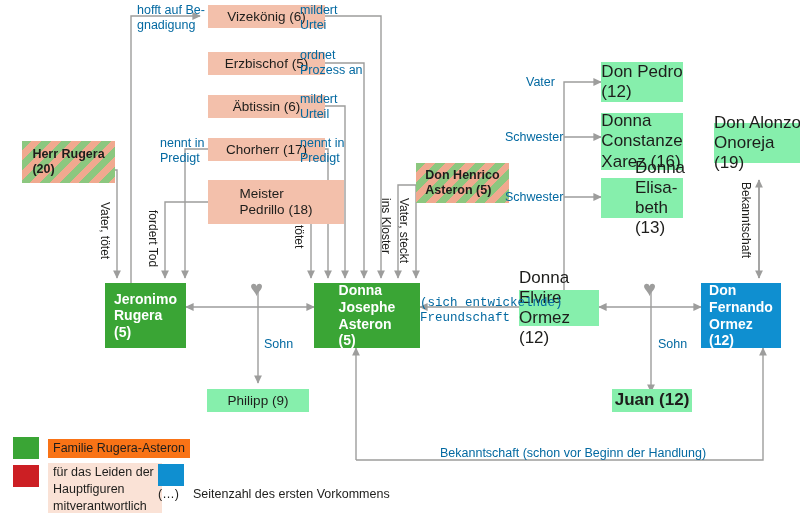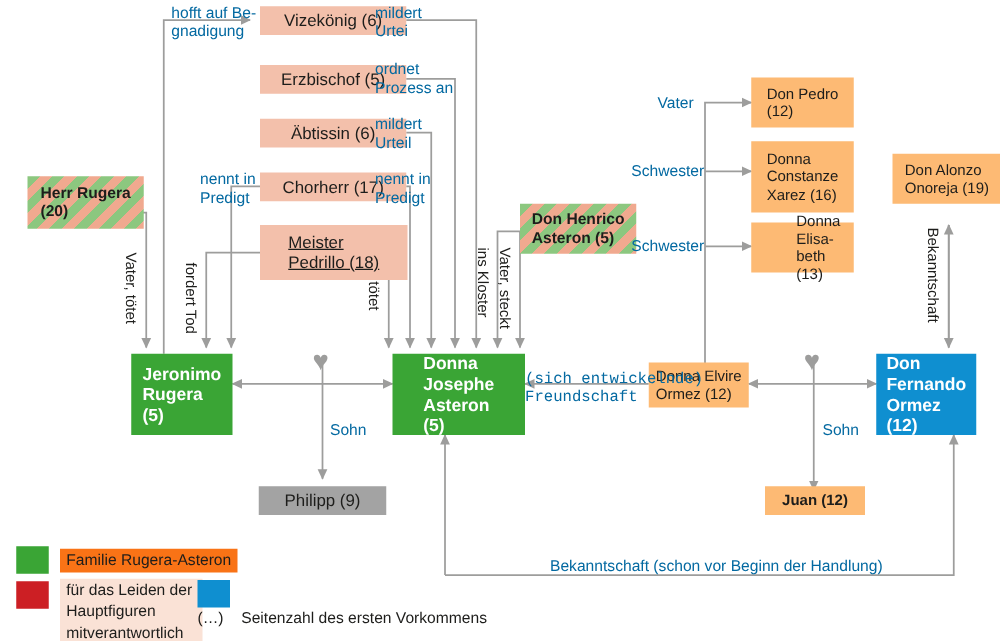--- a/index.html
+++ b/index.html
@@ -4,23 +4,23 @@
 <style>
   html,body{margin:0;padding:0;background:#ffffff;}
   body{font-family:"Liberation Sans","DejaVu Sans",sans-serif;}
   #stage{position:relative;width:800px;height:513px;overflow:hidden;background:#fff;}
   #wires{position:absolute;left:0;top:0;width:800px;height:513px;}
   .node{position:absolute;box-sizing:border-box;display:flex;align-items:center;
         justify-content:center;text-align:left;line-height:1.18;}
   
   .salmon{background:#f3c0ab;color:#1d1d1b;font-size:13.5px;}
   
-  .ltgreen{background:#a3a3a3;color:#1d1d1b;font-size:13.5px;}
-  
-  .ltblue{background:#fdba74;color:#1d1d1b;font-size:12px;}
+  .ltgreen{background:#86efac;color:#1d1d1b;font-size:13.5px;}
+  
+  .ltblue{background:#86efac;color:#1d1d1b;font-size:17px;}
   
   .green{background:#3aa535;color:#ffffff;font-weight:bold;font-size:14px;}
   
   .blue{background:#0f8fd0;color:#ffffff;font-weight:bold;font-size:14px;}
   
   .striped{color:#1d1d1b;font-weight:bold;font-size:12.5px;
     background:repeating-linear-gradient(135deg,#8cc77f 0px,#8cc77f 7px,#f0a98f 7px,#f0a98f 14px);}
   .lbl{position:absolute;font-size:12.5px;color:#0369a1;line-height:1.18;white-space:pre;}
   .vlbl{position:absolute;font-size:12px;color:#1d1d1b;white-space:nowrap;
         transform-origin:0 0;transform:rotate(90deg);}
@@ -92,21 +92,21 @@
   </svg>
 
   <div class="node salmon" style="left:208px;top:5px;width:117px;height:23px;">Vizekönig (6)</div>
 
   <div class="node salmon" style="left:208px;top:52px;width:117px;height:23px;">Erzbischof (5)</div>
 
   <div class="node salmon" style="left:208px;top:95px;width:117px;height:23px;">Äbtissin (6)</div>
 
   <div class="node salmon" style="left:208px;top:138px;width:117px;height:23px;">Chorherr (17)</div>
 
-  <div class="node salmon" style="left:208px;top:180px;width:118px;height:44px;white-space:pre-line;text-decoration:underline;">Meister
+  <div class="node salmon" style="left:208px;top:180px;width:136px;height:44px;white-space:pre-line;">Meister
 Pedrillo (18)</div>
 
   <div class="node striped" style="left:22px;top:141px;width:93px;height:42px;white-space:pre-line;">Herr Rugera
 (20)</div>
 
   <div class="node striped" style="left:416px;top:163px;width:93px;height:40px;white-space:pre-line;">Don Henrico
 Asteron (5)</div>
 
   <div class="node green" style="left:105px;top:283px;width:81px;height:65px;white-space:pre-line;">Jeronimo
 Rugera

